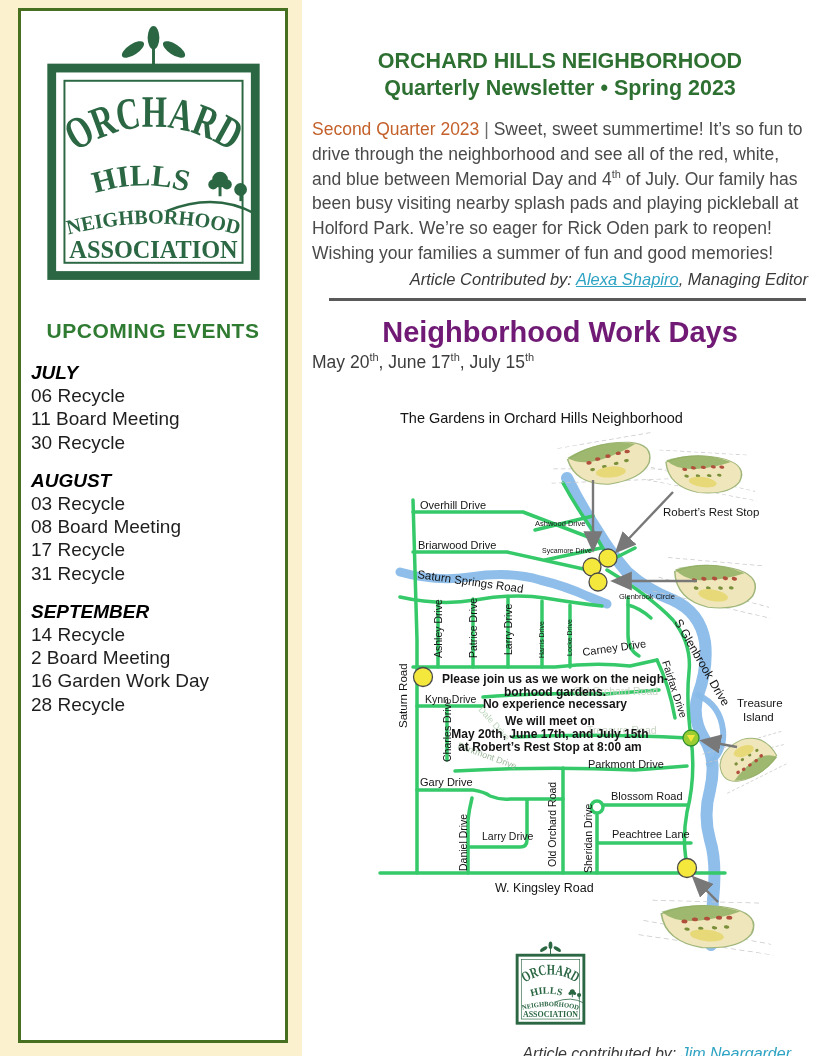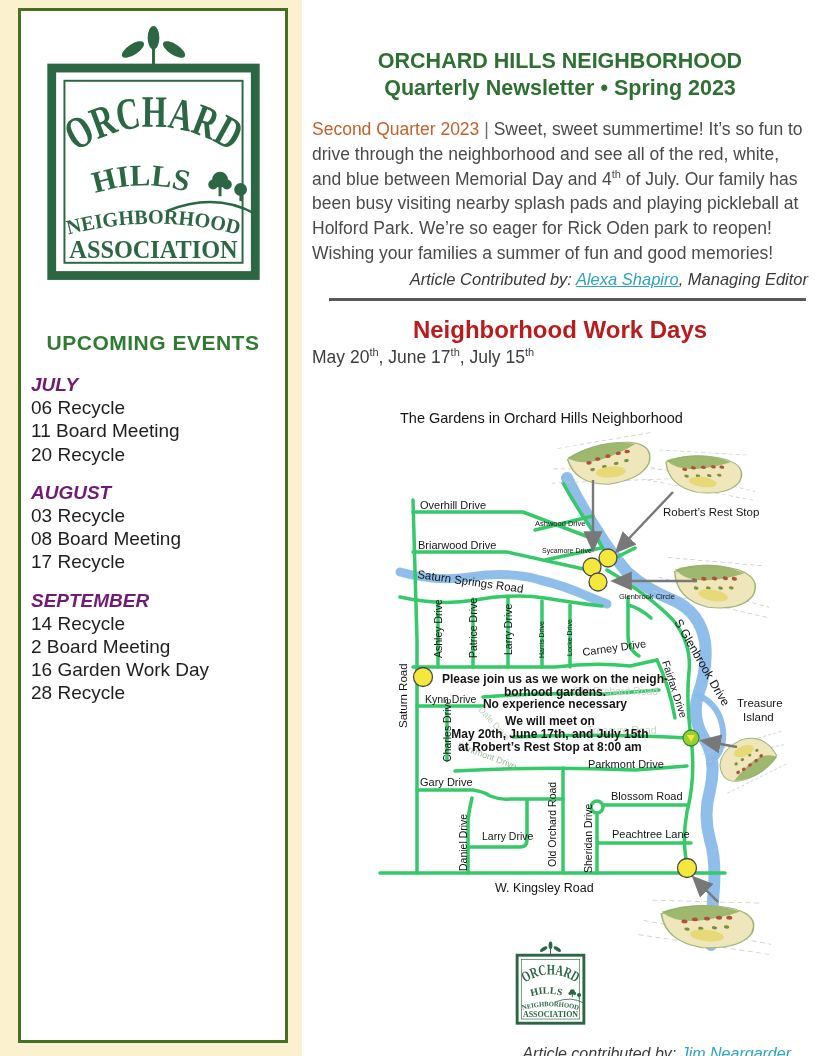--- a/index.html
+++ b/index.html
@@ -3,37 +3,37 @@
 <meta charset="utf-8">
 <style>
   html,body{margin:0;padding:0;background:#fff;}
   .page{position:relative;width:816px;height:1056px;background:#fff;overflow:hidden;
         font-family:"Liberation Sans","DejaVu Sans",sans-serif;}
   
   .sidebar{position:absolute;left:0;top:0;width:302px;height:1056px;background:#FBF1CE;}
   .sidebar-box{position:absolute;left:18px;top:8px;width:270px;height:1035px;
                background:#fff;border:3px solid #46701F;box-sizing:border-box;}
   .logo-big{display:block;margin:14px auto 0;}
-  .events-title{margin:32px 0 0;text-align:center;color:#2E7B31;font-size:21px;
+  .events-title{margin:20px 0 0;text-align:center;color:#2E7B31;font-size:21px;
                 font-weight:bold;letter-spacing:.5px;}
   .events{padding:18px 0 0 10px;font-size:19px;line-height:23.2px;color:#1E1E1E;}
   .month{margin:0 0 15px 0;}
-  .month h3{margin:0;font-size:19px;font-style:italic;font-weight:bold;color:#701a75;}
+  .month h3{margin:0;font-size:19px;font-style:italic;font-weight:bold;color:#000000;}
   
   .main{position:absolute;left:302px;top:16px;width:514px;height:1056px;
         padding:32px 8px 0 10px;box-sizing:border-box;}
   .nl-title{text-align:center;color:#2E7031;font-weight:bold;font-size:21.5px;line-height:27px;}
   .intro{margin:15px 0 0;font-size:17.5px;line-height:24.8px;color:#4A4A4A;}
   .intro .lead{color:#C4602A;font-weight:normal;}
   .intro .pipe{color:#6b6b6b;}
   sup{font-size:11px;vertical-align:super;line-height:0;}
   .credit{margin:4px 0 0;text-align:right;font-style:italic;font-size:16.5px;color:#3a3a3a;}
   a.doclink{color:#2EA3C3;text-decoration:underline;cursor:pointer;}
   .divider{border:none;height:3px;background:#595959;margin:9px 0 0 17px;width:477px;}
-  .workdays-title{margin:15px 0 0;text-align:center;color:#b91c1c;font-weight:bold;font-size:24px;}
+  .workdays-title{margin:15px 0 0;text-align:center;color:#701a75;font-weight:bold;font-size:29px;}
   .dates{margin:3px 0 0;text-align:left;font-size:17.5px;color:#3d3d3d;}
   
   .map-svg{position:absolute;left:375px;top:400px;}
   .map-svg text{font-family:"Liberation Sans","DejaVu Sans",sans-serif;}
   
   .logo-small{position:absolute;left:512px;top:941px;}
   .credit2{position:absolute;right:8px;top:1028px;margin:17px;font-style:italic;
            font-size:16px;color:#3a3a3a;}
 </style>
 </head>
@@ -85,27 +85,28 @@
         </g>
       </svg>
 
       <h2 class="events-title">UPCOMING EVENTS</h2>
 
       <div class="events" id="events">
           <div class="month">
             <h3>JULY</h3>
             <div>06 Recycle</div>
             <div>11 Board Meeting</div>
-            <div>20 Recycle</div>
+            <div>30 Recycle</div>
           </div>
           <div class="month">
             <h3>AUGUST</h3>
             <div>03 Recycle</div>
             <div>08 Board Meeting</div>
             <div>17 Recycle</div>
+            <div>31 Recycle</div>
           </div>
           <div class="month">
             <h3>SEPTEMBER</h3>
             <div>14 Recycle</div>
             <div>2 Board Meeting</div>
             <div>16 Garden Work Day</div>
             <div>28 Recycle</div>
           </div>
         </div>
     </div>

